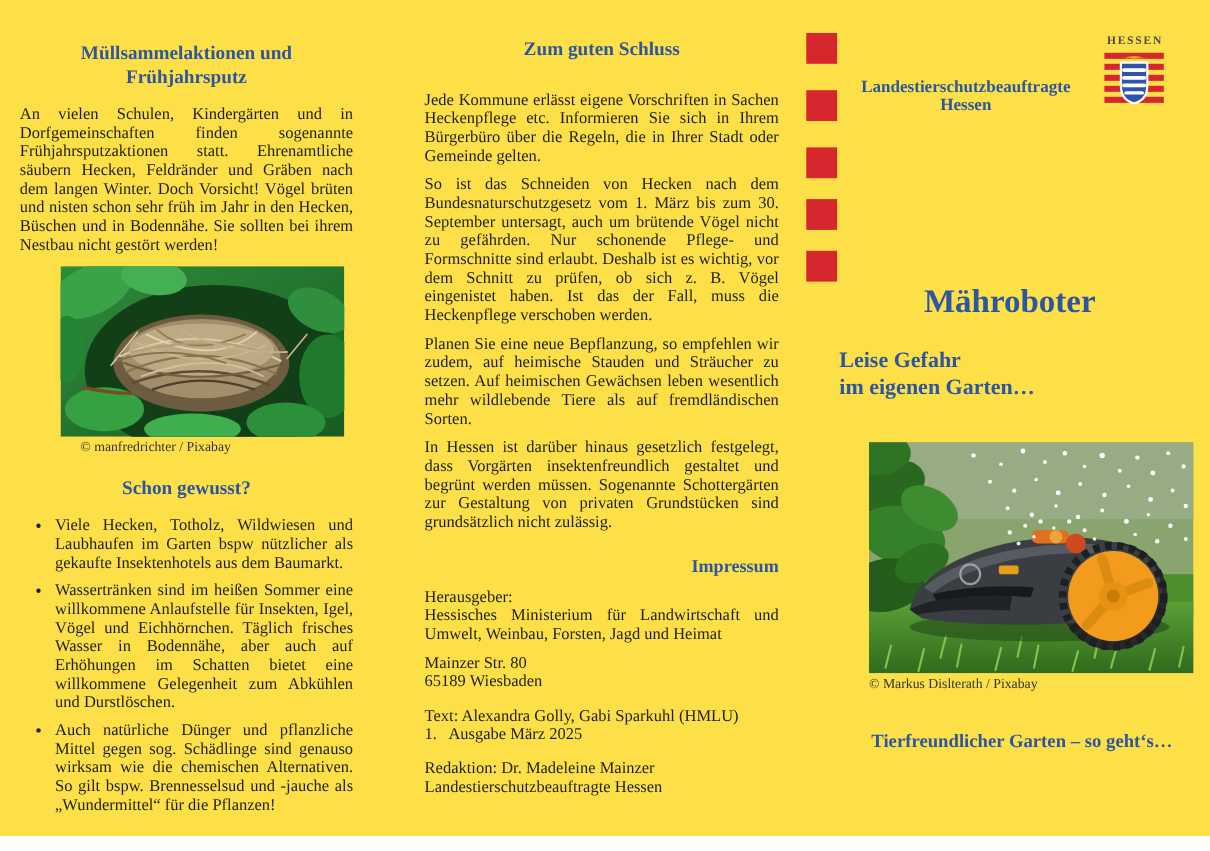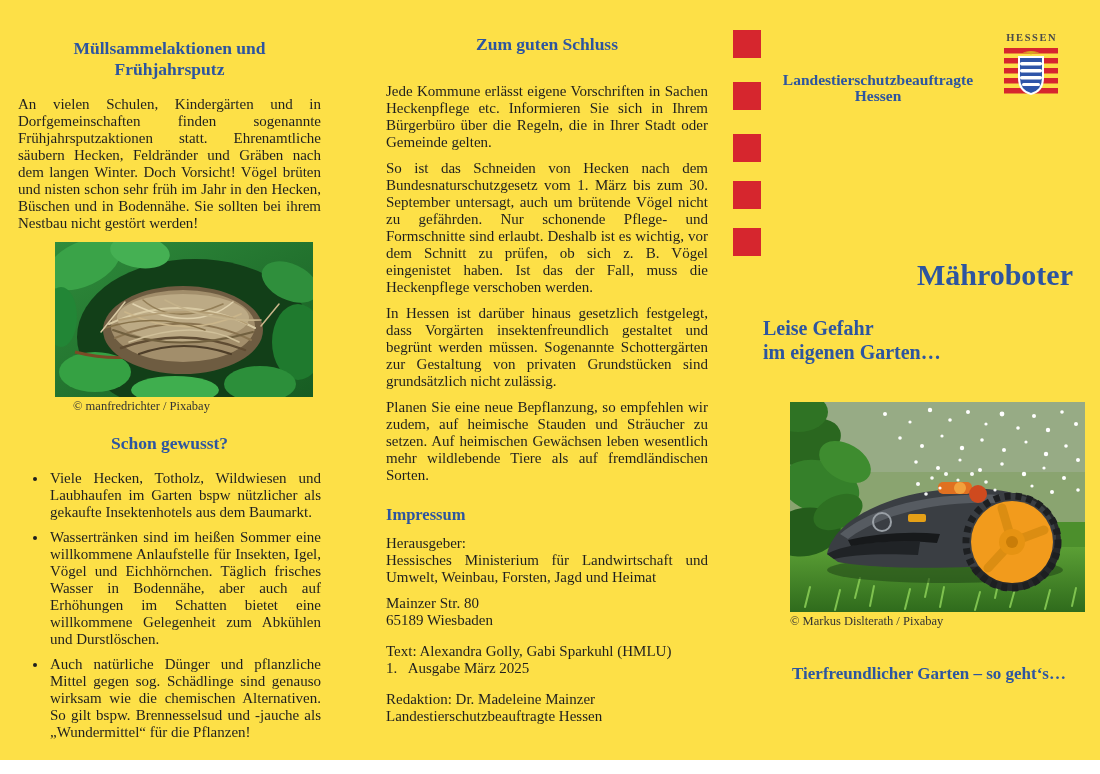--- a/index.html
+++ b/index.html
@@ -28,21 +28,21 @@
   .photo{font-size:0;line-height:0;}
   .caption{font-size:12.5px;line-height:13px;color:#333;margin-top:3px;}
   .nest-fig .caption{margin-left:18px;}
   .panel-left .sub{margin-top:20px;}
   .bullets{margin:16px 0 0 0;padding:0 0 0 30px;}
   .bullets li{margin-bottom:8px;text-align:justify;padding-left:2px;}
 
   
   .panel-mid .head.main{margin:6px 0 28px 0;}
   .panel-mid p{margin-bottom:9px;}
-  .impressum-head{font-size:16.5px;margin:20px 0 10px 0;text-align:left;}
+  .impressum-head{font-size:16.5px;margin:20px 0 10px 0;text-align:right;}
   .imp-line{font-size:15px;line-height:17px;}
   .spacer14{height:14px;}
   .pre{white-space:pre-wrap;}
 
   
   .squares{position:absolute;left:0;top:2px;width:28px;}
   .sq{position:absolute;width:28px;height:28px;background:#d6262e;}
   .sq:nth-child(1){top:0;}
   .sq:nth-child(2){top:52px;}
   .sq:nth-child(3){top:104px;}
@@ -51,21 +51,21 @@
   .org{
     position:absolute;left:33px;top:44px;width:224px;text-align:center;
     color:#2d55a0;font-weight:bold;font-size:15.5px;line-height:16px;
   }
   .hessen-logo{position:absolute;left:268px;top:4px;width:60px;text-align:center;}
   .hessen-word{
     font-size:10.5px;letter-spacing:1.6px;color:#4a4a4a;font-weight:bold;
     line-height:12px;margin-bottom:2px;text-indent:1.6px;
   }
   .title{
-    position:absolute;left:30px;top:230px;width:310px;text-align:right;
+    position:absolute;left:30px;top:230px;width:310px;text-align:center;
     color:#2d55a0;font-size:30px;font-weight:bold;
   }
   .subtitle{
     position:absolute;left:30px;top:288px;width:310px;text-align:left;
     color:#2d55a0;font-size:20px;font-weight:bold;line-height:24px;
   }
   .mower-fig{position:absolute;left:57px;top:374px;width:295px;}
   .footer-tag{
     position:absolute;left:40px;top:636px;width:312px;text-align:center;
     color:#2d55a0;font-size:17px;font-weight:bold;
@@ -133,22 +133,22 @@
       <li>Viele Hecken, Totholz, Wildwiesen und Laubhaufen im Garten bspw nützlicher als gekaufte Insektenhotels aus dem Baumarkt.</li>
       <li>Wassertränken sind im heißen Sommer eine willkommene Anlaufstelle für Insekten, Igel, Vögel und Eichhörnchen. Täglich frisches Wasser in Bodennähe, aber auch auf Erhöhungen im Schatten bietet eine willkommene Gelegenheit zum Abkühlen und Durstlöschen.</li>
       <li>Auch natürliche Dünger und pflanzliche Mittel gegen sog. Schädlinge sind genauso wirksam wie die chemischen Alternativen. So gilt bspw. Brennesselsud und -jauche als „Wundermittel“ für die Pflanzen!</li>
     </ul>
   </section>
 
   <section class="panel panel-mid">
     <h1 class="head main center">Zum guten Schluss</h1>
     <p class="body just">Jede Kommune erlässt eigene Vorschriften in Sachen Heckenpflege etc. Informieren Sie sich in Ihrem Bürgerbüro über die Regeln, die in Ihrer Stadt oder Gemeinde gelten.</p>
     <p class="body just">So ist das Schneiden von Hecken nach dem Bundesnaturschutzgesetz vom 1. März bis zum 30. September untersagt, auch um brütende Vögel nicht zu gefährden. Nur schonende Pflege- und Formschnitte sind erlaubt. Deshalb ist es wichtig, vor dem Schnitt zu prüfen, ob sich z. B. Vögel eingenistet haben. Ist das der Fall, muss die Heckenpflege verschoben werden.</p>
+    <p class="body just">Planen Sie eine neue Bepflanzung, so empfehlen wir zudem, auf heimische Stauden und Sträucher zu setzen. Auf heimischen Gewächsen leben wesentlich mehr wildlebende Tiere als auf fremdländischen Sorten.</p>
     <p class="body just">In Hessen ist darüber hinaus gesetzlich festgelegt, dass Vorgärten insektenfreundlich gestaltet und begrünt werden müssen. Sogenannte Schottergärten zur Gestaltung von privaten Grundstücken sind grundsätzlich nicht zulässig.</p>
-    <p class="body just">Planen Sie eine neue Bepflanzung, so empfehlen wir zudem, auf heimische Stauden und Sträucher zu setzen. Auf heimischen Gewächsen leben wesentlich mehr wildlebende Tiere als auf fremdländischen Sorten.</p>
 
     <h2 class="head impressum-head">Impressum</h2>
     <div class="imp-line">Herausgeber:</div>
     <p class="imp-line just">Hessisches Ministerium für Landwirtschaft und Umwelt, Weinbau, Forsten, Jagd und Heimat</p>
     <div class="imp-line">Mainzer Str. 80</div>
     <div class="imp-line">65189 Wiesbaden</div>
     <div class="spacer14"></div>
     <div class="imp-line">Text: Alexandra Golly, Gabi Sparkuhl (HMLU)</div>
     <div class="imp-line pre">1.   Ausgabe März 2025</div>
     <div class="spacer14"></div>

